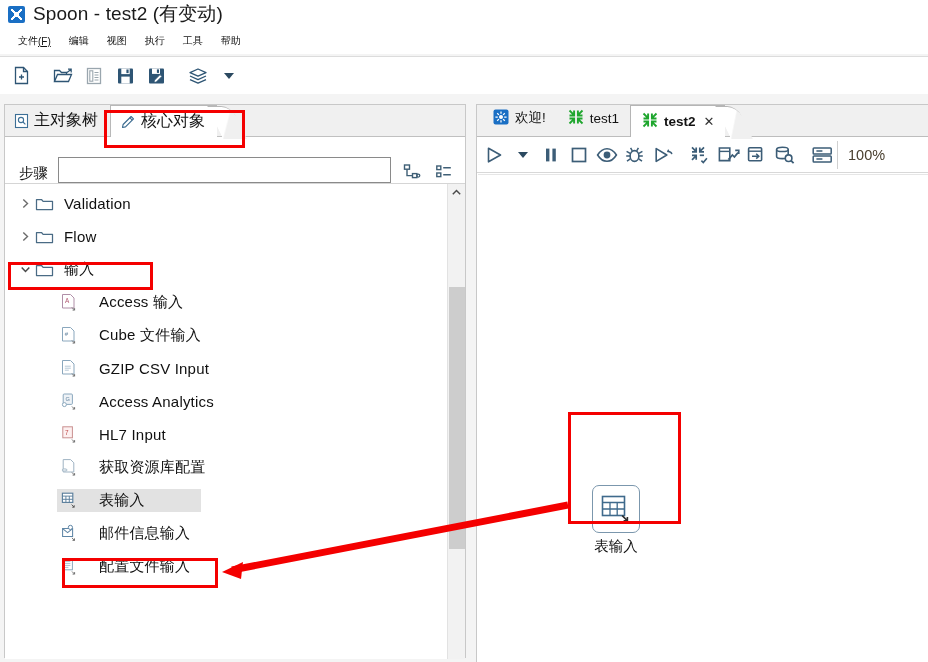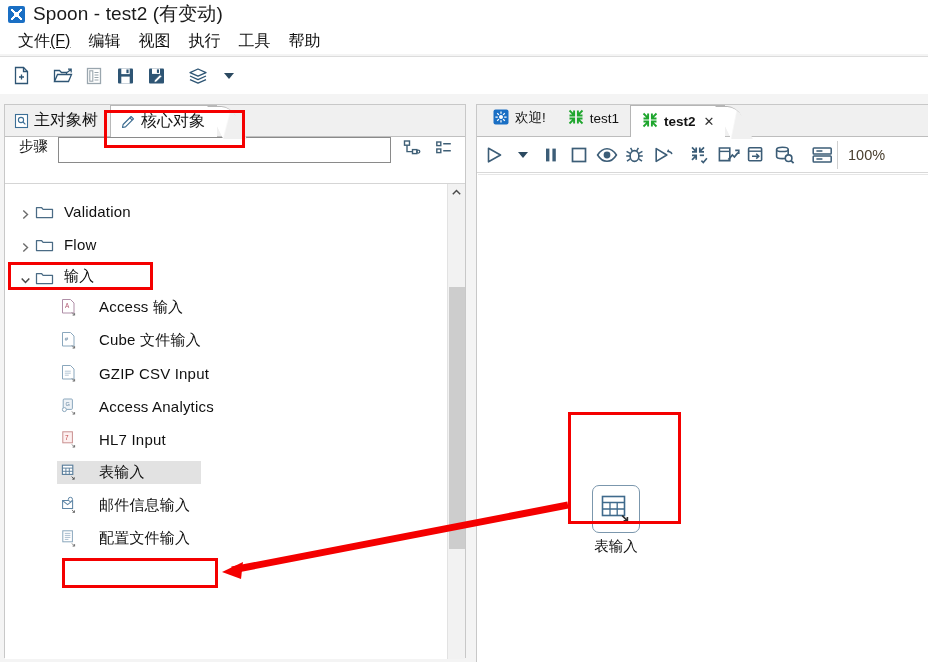--- a/index.html
+++ b/index.html
@@ -30,21 +30,21 @@
       linear-gradient(-45deg, transparent 42%, #fff 42%, #fff 58%, transparent 58%);
   }
   .title-text { font-size: 19px; color: #1a1a1a; letter-spacing: .1px; }
 
   
   .menubar {
     position: absolute; left: 0; top: 28px; width: 928px; height: 26px;
     background: #ffffff; display: flex; align-items: center; padding-left: 9px;
   }
   .menu-item {
-    font-size: 16px; color: #121212; padding: 0 9px; height: 22px;
+    font-size: 10px; color: #121212; padding: 0 9px; height: 22px;
     display: flex; align-items: center; white-space: nowrap; cursor: default;
   }
   .menu-item .mn { text-decoration: underline; }
 
   
   .toolbar {
     position: absolute; left: 0; top: 56px; width: 928px; height: 38px;
     background: #ffffff; border-top: 1px solid #dcdcdc;
     display: flex; align-items: center; padding-left: 7px; gap: 3px;
   }
@@ -80,35 +80,35 @@
   }
   .lp-tab.active::after {
     content: ""; position: absolute; right: -22px; top: 0; width: 24px; height: 32px;
     background: linear-gradient(to bottom right, #ffffff 0%, #ffffff 48%, #f0f0f0 52%);
     border-top: 1px solid #b8b8b8;
     border-right: 0;
     transform: skewX(26deg);
     border-top-right-radius: 10px;
   }
   .lp-searchrow {
-    height: 47px; display: flex; align-items: flex-start; gap: 10px;
+    height: 47px; display: flex; align-items: flex-end; gap: 10px;
     padding: 0 10px 0 14px; background: #ffffff; border-bottom: 1px solid #d5d5d5;
   }
   .lp-searchlabel { font-size: 14.5px; color: #161616; white-space: nowrap; }
   .lp-searchinput {
     flex: 1; height: 26px; border: 1px solid #8a8a8a; background: #ffffff;
     font-size: 13px; padding: 0 5px; font-family: inherit; color: #111; outline: none;
   }
   .lp-tool { width: 22px; height: 22px; display: flex; align-items: center; justify-content: center; }
 
   
   .tree-wrap { position: relative; height: calc(554px - 32px - 47px); background: #fff; overflow: hidden; }
   .tree { position: absolute; left: 0; top: 0; right: 18px; bottom: 0; padding-top: 3px; }
   .tree-row {
-    height: 33px; display: flex; align-items: flex-end; padding-left: 10px;
+    height: 33px; display: flex; align-items: center; padding-left: 10px;
     font-size: 15px; color: #101010; cursor: default; white-space: nowrap;
   }
   .tree-row.child { padding-left: 52px; }
   .tree-row .sel {
     display: flex; align-items: center; gap: 20px; padding: 2px 8px 2px 3px;
   }
   .tree-row.selected .sel { background: #e2e2e2; padding-right: 56px; }
   .twisty { width: 20px; display: flex; align-items: center; justify-content: center; flex: 0 0 auto; }
   .folder-ico { width: 20px; margin-right: 9px; flex: 0 0 auto; display:flex; align-items:center; }
   .leaf-ico { width: 19px; flex: 0 0 auto; display: flex; align-items: center; }
@@ -413,20 +413,32 @@
               <svg width="18" height="19" viewBox="0 0 18 19">
                 <rect x="2.8" y="1.8" width="9.6" height="11" fill="#fdf0f0" stroke="#c98f8f" stroke-width="1"></rect>
                 <text x="4.9" y="9.6" font-size="6.4" fill="#c04a4a" font-family="Liberation Sans, sans-serif">7</text>
                 <path d="M12 14.5l2.6 2.6M12.6 17.1h2v-2" fill="none" stroke="#6b6b6b" stroke-width=".95"></path>
               </svg>
             </span>
             <span class="tree-label">HL7 Input</span>
           </span>
         </div>
 
+        <div class="tree-row child">
+          <span class="sel">
+            <span class="leaf-ico">
+              <svg width="18" height="19" viewBox="0 0 18 19">
+                <path d="M3.2 1.6h7.4l3.2 3.2v9.2h-10.6z" fill="#fff" stroke="#9fb3c3" stroke-width="1"></path>
+                <ellipse cx="4.6" cy="12" rx="2.5" ry="1.2" fill="#e9eff4" stroke="#9fb3c3" stroke-width=".85"></ellipse>
+                <path d="M12 14.5l2.6 2.6M12.6 17.1h2v-2" fill="none" stroke="#6b6b6b" stroke-width=".95"></path>
+              </svg>
+            </span>
+            <span class="tree-label">获取资源库配置</span>
+          </span>
+        </div>
 
         <div class="tree-row child selected">
           <span class="sel">
             <span class="leaf-ico">
               <svg width="18" height="19" viewBox="0 0 18 19">
                 <rect x="2.4" y="2.2" width="10.4" height="9.2" fill="#fff" stroke="#5c7f9c" stroke-width="1.15"></rect>
                 <path d="M2.4 5.1h10.4M5.9 5.1v6.3M9.3 5.1v6.3M2.4 8.3h10.4" stroke="#5c7f9c" stroke-width=".95"></path>
                 <path d="M11.6 13.6l2.6 2.6M12.2 16.2h2v-2" fill="none" stroke="#555" stroke-width=".95"></path>
               </svg>
             </span>

